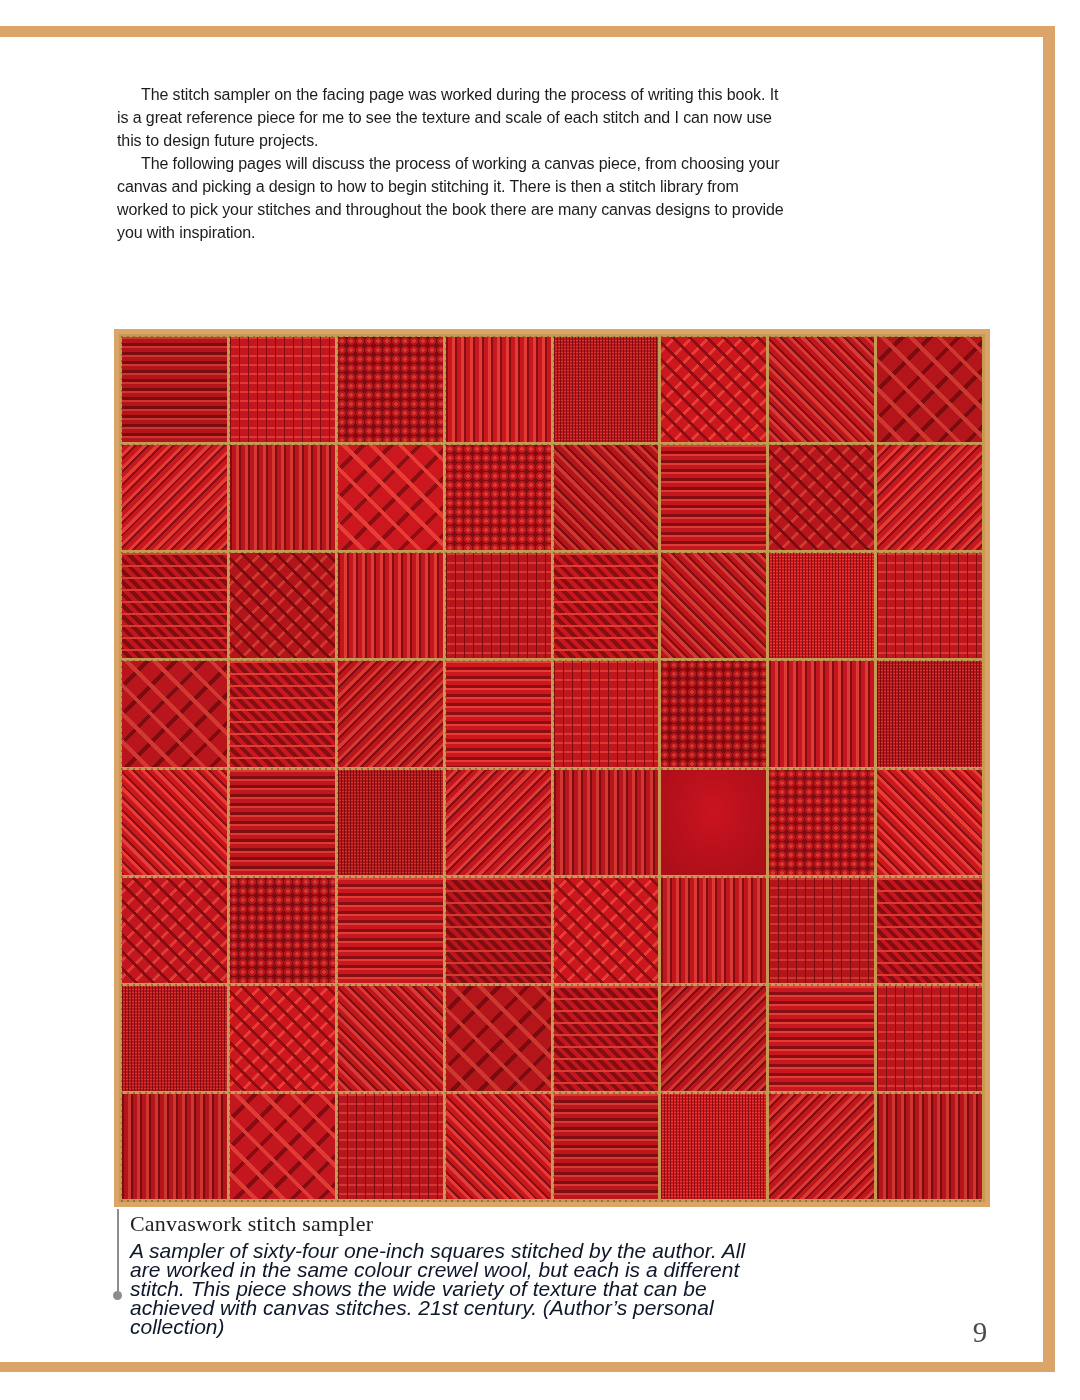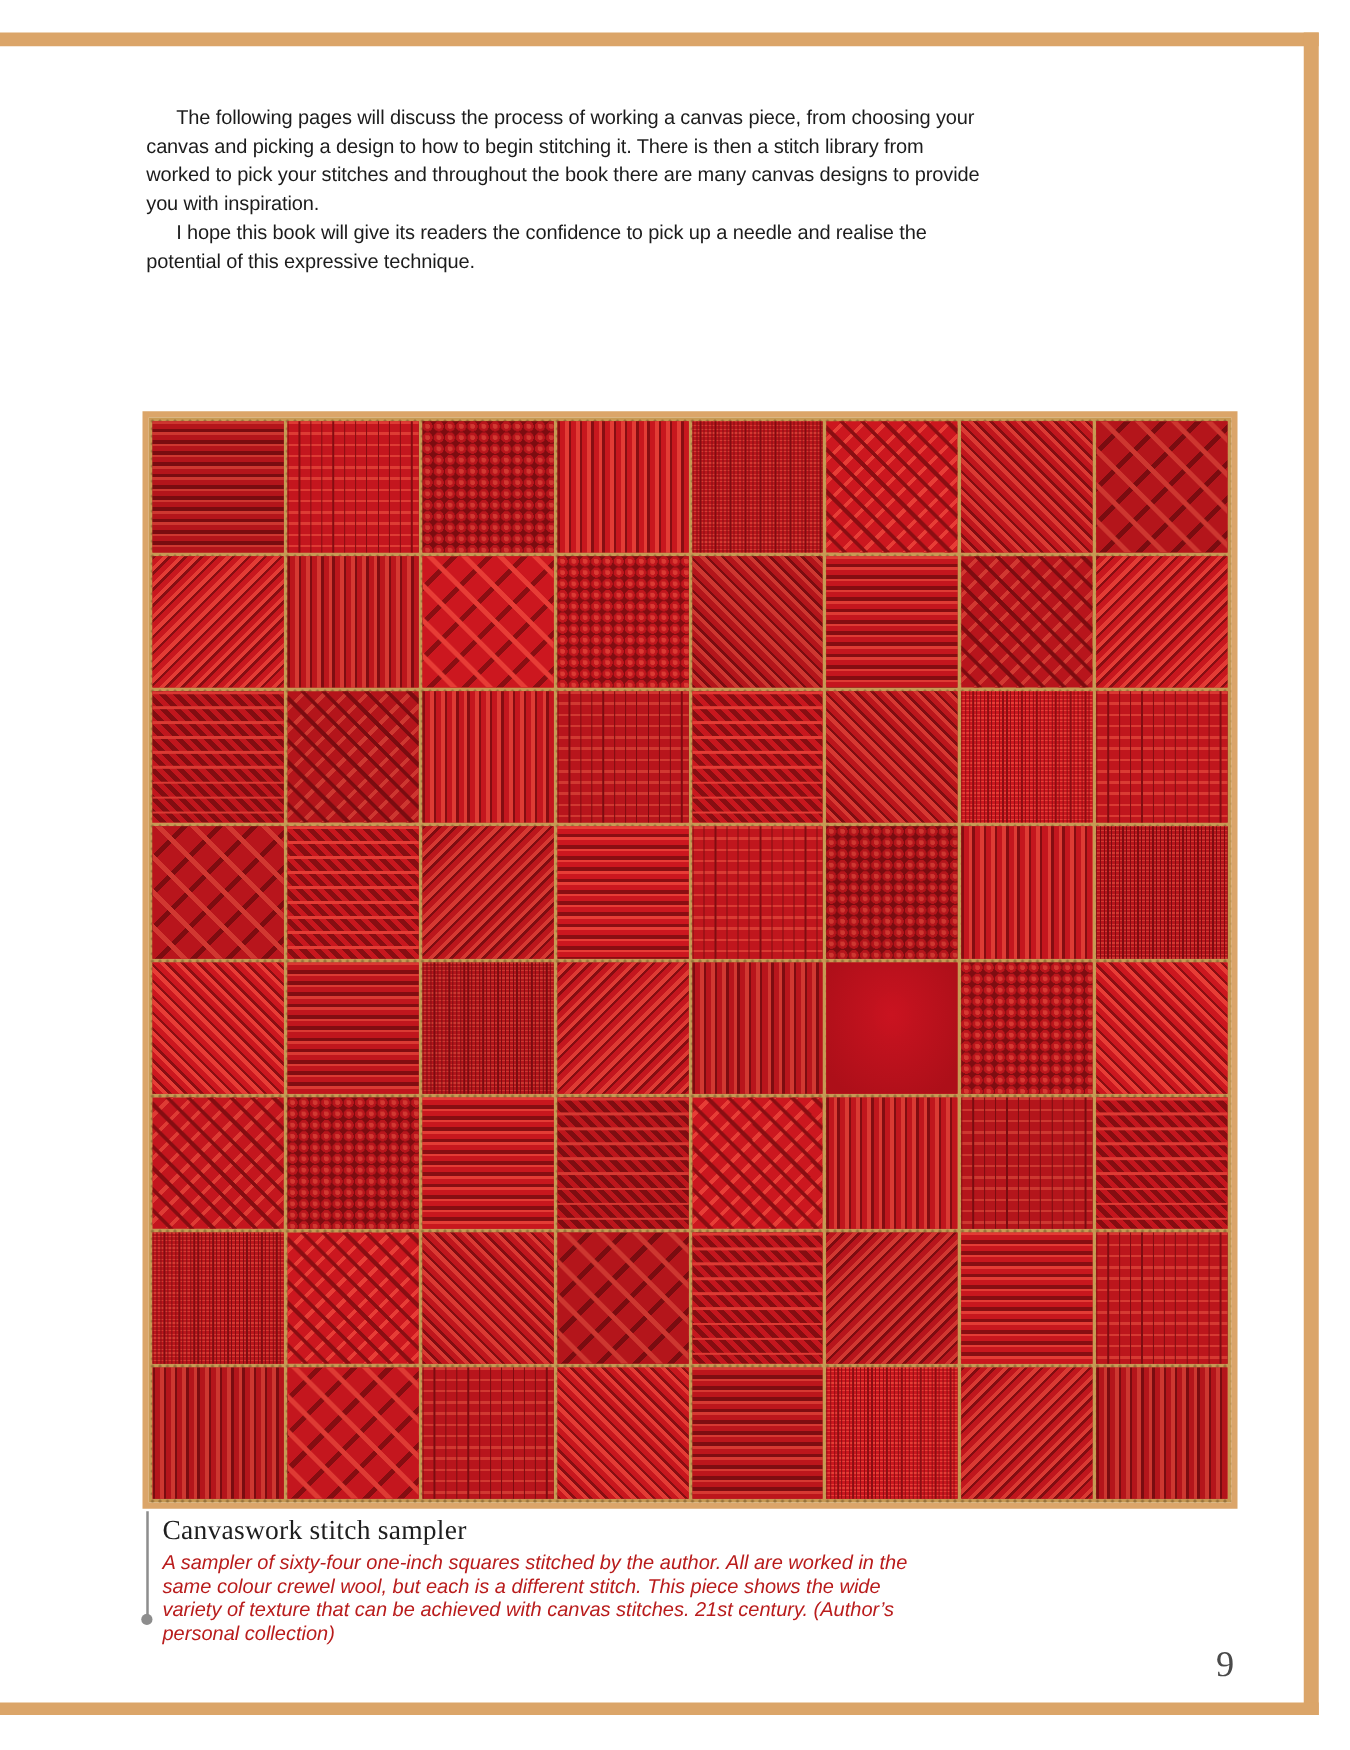--- a/index.html
+++ b/index.html
@@ -70,41 +70,41 @@
   
   .caption-rule{position:absolute;left:117px;top:1209px;width:2px;height:85px;background:#8d8d8d;}
   .caption-dot{position:absolute;left:113px;top:1291px;width:9px;height:9px;border-radius:50%;background:#8d8d8d;}
   .caption-title{
     position:absolute;left:130px;top:1211px;
     font-family:"Liberation Serif",serif;
     font-size:22px;color:#1e1e1e;letter-spacing:0.2px;
   }
   .caption-body{
     position:absolute;left:130px;top:1241px;width:625px;
-    font-style:italic;font-size:16px;line-height:19px;color:#b91c1c;
+    font-style:italic;font-size:21px;line-height:19px;color:#0f172a;
   }
 
   
   .page-number{
     position:absolute;left:950px;top:1316px;width:60px;
     text-align:center;
     font-family:"Liberation Serif",serif;
     font-size:29px;color:#4a4a4a;
   }
 </style>
 </head>
 <body>
 
 <div class="top-rule" style="background: rgb(219, 165, 105);"></div>
 <div class="right-rule" style="background: rgb(219, 165, 105);"></div>
 <div class="bottom-rule" style="background: rgb(219, 165, 105);"></div>
 
 <div class="intro">
+  <p>The stitch sampler on the facing page was worked during the process of writing this book. It is a great reference piece for me to see the texture and scale of each stitch and I can now use this to design future projects.</p>
   <p>The following pages will discuss the process of working a canvas piece, from choosing your canvas and picking a design to how to begin stitching it. There is then a stitch library from worked to pick your stitches and throughout the book there are many canvas designs to provide you with inspiration.</p>
-  <p>I hope this book will give its readers the confidence to pick up a needle and realise the potential of this expressive technique.</p>
 </div>
 
 <div class="sampler-frame" style="border-color: rgb(219, 165, 105);">
   <div class="sampler-grid" style="--w: #c0161d; --wl: #da3a33; --wd: #820d11; background-color: rgb(199, 154, 84);">
       <div class="cell px0" style="filter: brightness(0.94);"></div>
       <div class="cell px7" style="filter: brightness(1.02);"></div>
       <div class="cell px4" style="filter: brightness(0.96);"></div>
       <div class="cell px1" style="filter: brightness(1.04);"></div>
       <div class="cell px8" style="filter: brightness(0.98);"></div>
       <div class="cell px5" style="filter: brightness(1.06);"></div>

